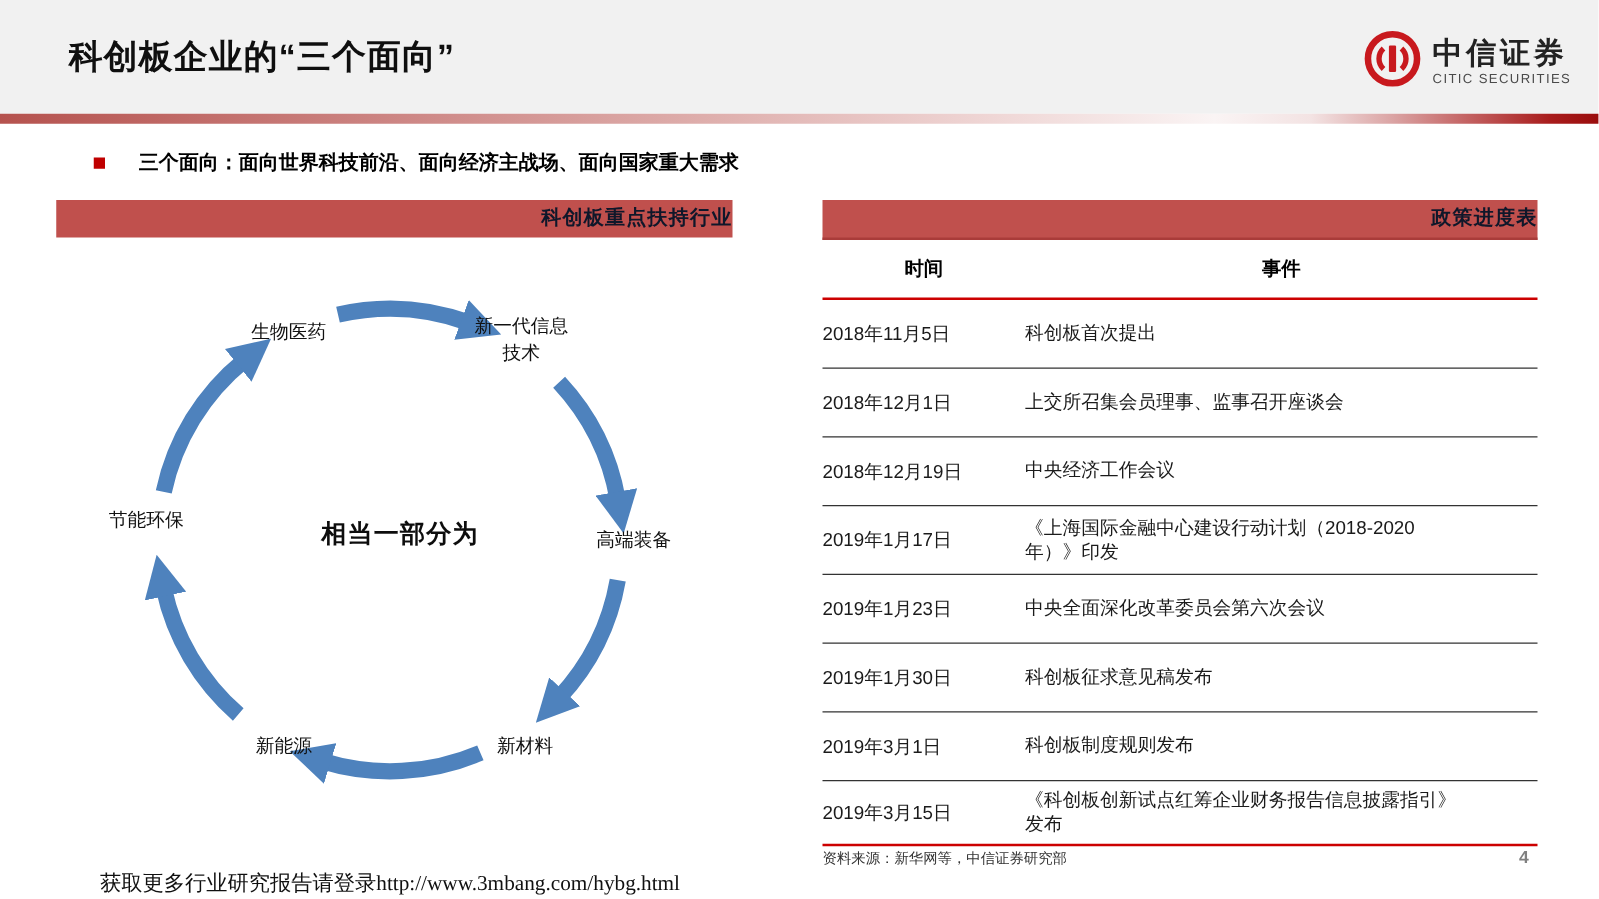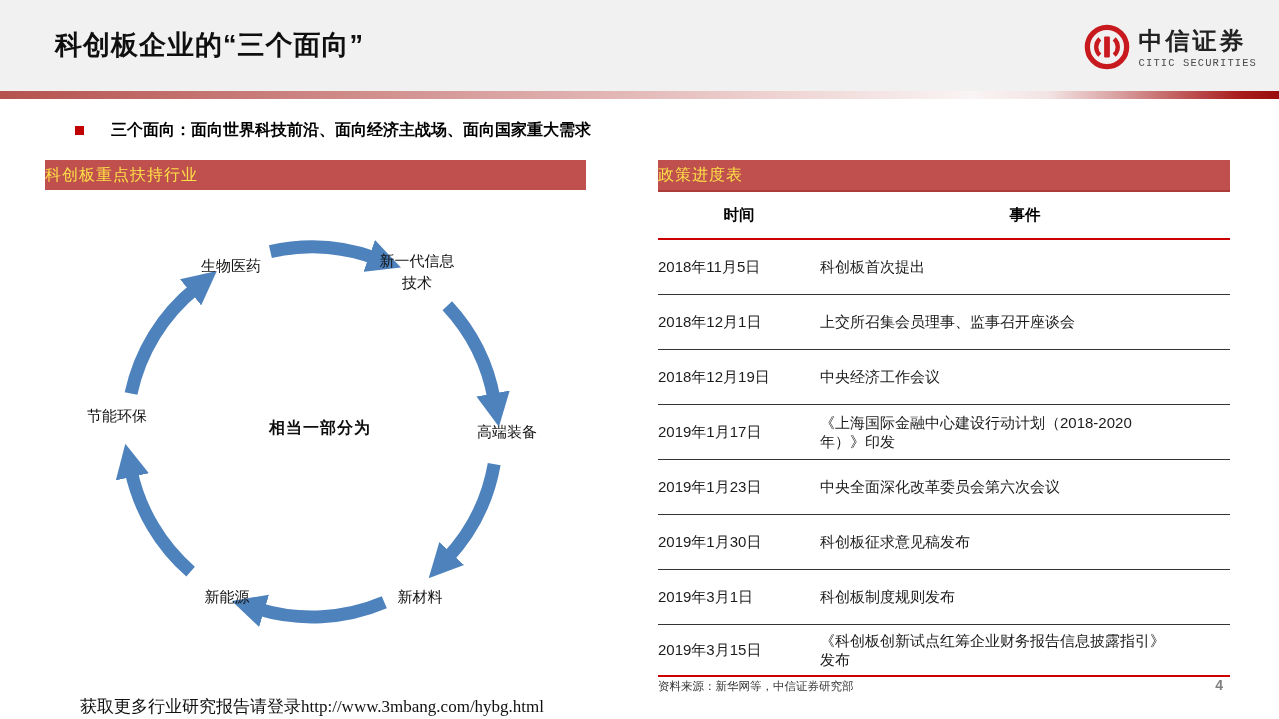--- a/index.html
+++ b/index.html
@@ -2,46 +2,46 @@
 <html><head>
 <meta charset="utf-8">
 <style>
   html,body{margin:0;padding:0;background:#ffffff;}
   .slide{position:relative;width:1279px;height:719px;background:#ffffff;overflow:hidden;
          font-family:"Liberation Sans", sans-serif;}
 
   
   .header-band{position:absolute;top:0;left:0;width:1279px;height:91px;background:#f1f1f1;}
   .page-title{position:absolute;left:55px;top:27px;font-size:27px;font-weight:bold;color:#0f0f0f;letter-spacing:1px;}
-  .logo{position:absolute;right:22px;top:24px;display:flex;align-items:center;gap:9px;font-family:Liberation Mono, monospace;}
+  .logo{position:absolute;right:22px;top:24px;display:flex;align-items:center;gap:9px;}
   .logo-texts{display:flex;flex-direction:column;justify-content:center;}
   .logo-cn{font-size:24px;font-weight:bold;color:#222;letter-spacing:3px;line-height:1.1;}
   .logo-en{font-size:10.5px;color:#4a4a4a;letter-spacing:1.1px;margin-top:1px;}
   .divider-bar{position:absolute;top:91px;left:0;width:1279px;height:8px;
     background:linear-gradient(90deg,#b5524e 0%,#cb8280 23%,#dfb0ae 45%,#efd6d5 62%,
                #faf4f4 76%,#f3e3e3 82%,#dba5a5 87%,#c25f5f 92%,#a81c1c 97%,#9a0d0d 100%);}
 
   
   .bullet-row{position:absolute;left:75px;top:120px;display:flex;align-items:center;}
   .bullet-square{width:9px;height:9px;background:#c00000;margin-right:27px;flex:0 0 auto;}
   .bullet-text{font-size:16px;font-weight:bold;color:#000;}
 
   
-  .panel-banner{height:30px;background:#c0504d;color:#fde047;font-weight:normal;font-size:16px;
-                text-align:left;line-height:30px;letter-spacing:1px;}
+  .panel-banner{height:30px;background:#c0504d;color:#0f172a;font-weight:bold;font-size:16px;
+                text-align:right;line-height:30px;letter-spacing:1px;}
 
   
   .left-panel{position:absolute;left:45px;top:160px;width:541px;}
   .diagram{position:relative;width:541px;height:475px;}
   .diagram svg{position:absolute;left:0;top:0;}
   .cycle-label{position:absolute;transform:translate(-50%,-50%);font-size:15px;color:#111;
                text-align:center;white-space:nowrap;}
   .cycle-label.wrap{white-space:normal;width:84px;line-height:1.45;}
   .center-caption{position:absolute;left:275px;top:238px;transform:translate(-50%,-50%);
-                  font-size:16px;font-weight:bold;color:#0d0d0d;text-align:left;
+                  font-size:20px;font-weight:bold;color:#0d0d0d;text-align:left;
                   line-height:1.55;white-space:nowrap;letter-spacing:1px;}
 
   
   .right-panel{position:absolute;left:658px;top:160px;width:572px;}
   .right-panel .panel-banner{border-bottom:2px solid #a93c3a;}
   table.policy{width:100%;border-collapse:collapse;table-layout:fixed;}
   table.policy th{width:162px;text-align:center;font-size:15.5px;font-weight:bold;color:#000;
                   height:46px;border-bottom:2px solid #cc0000;vertical-align:middle;padding:0;}
   table.policy th.col-event{width:auto;}
   table.policy td{height:54px;border-bottom:1.6px solid #333;font-size:15px;color:#1b1b1b;

